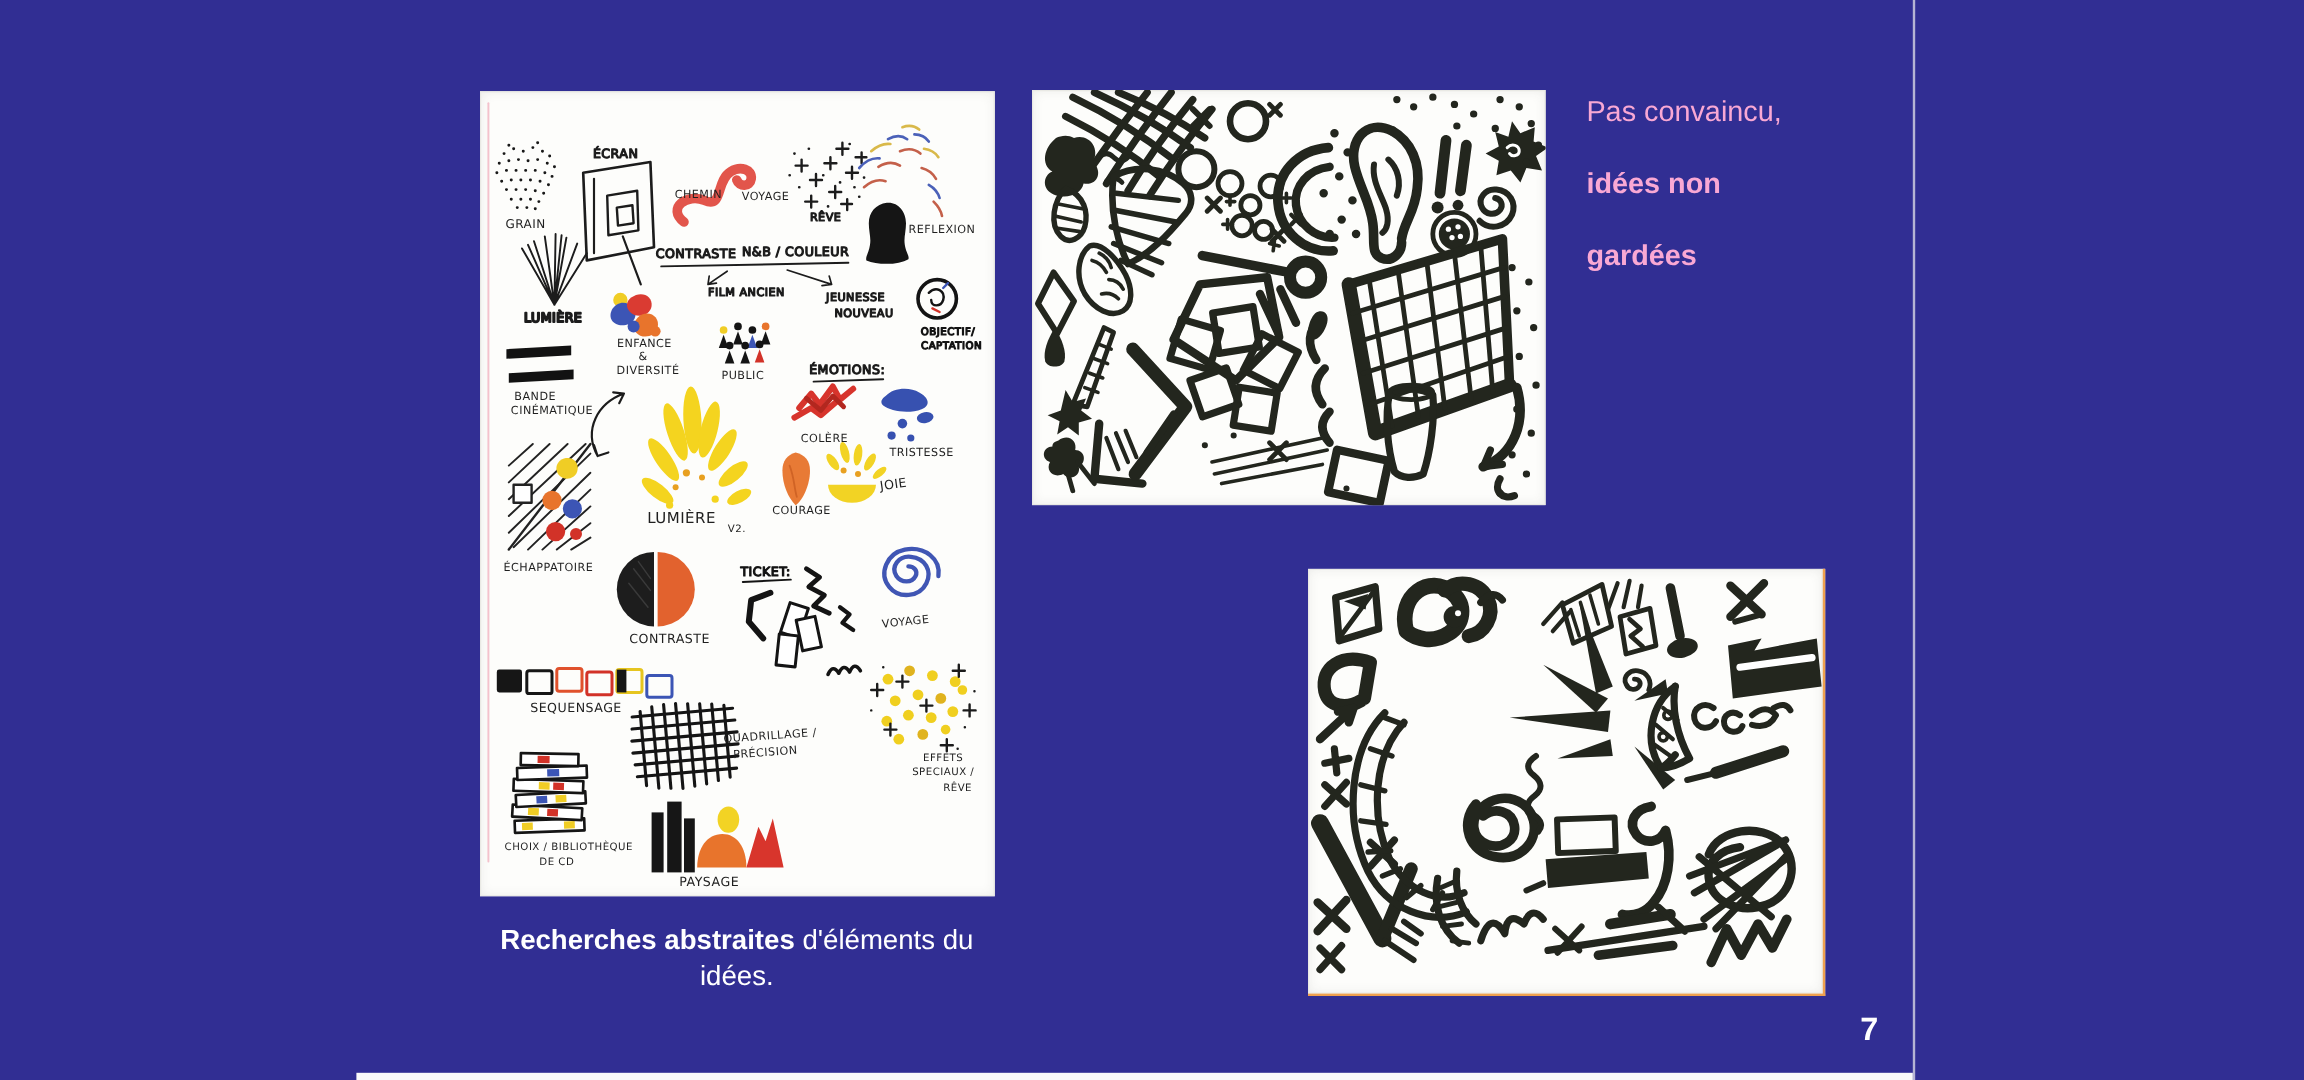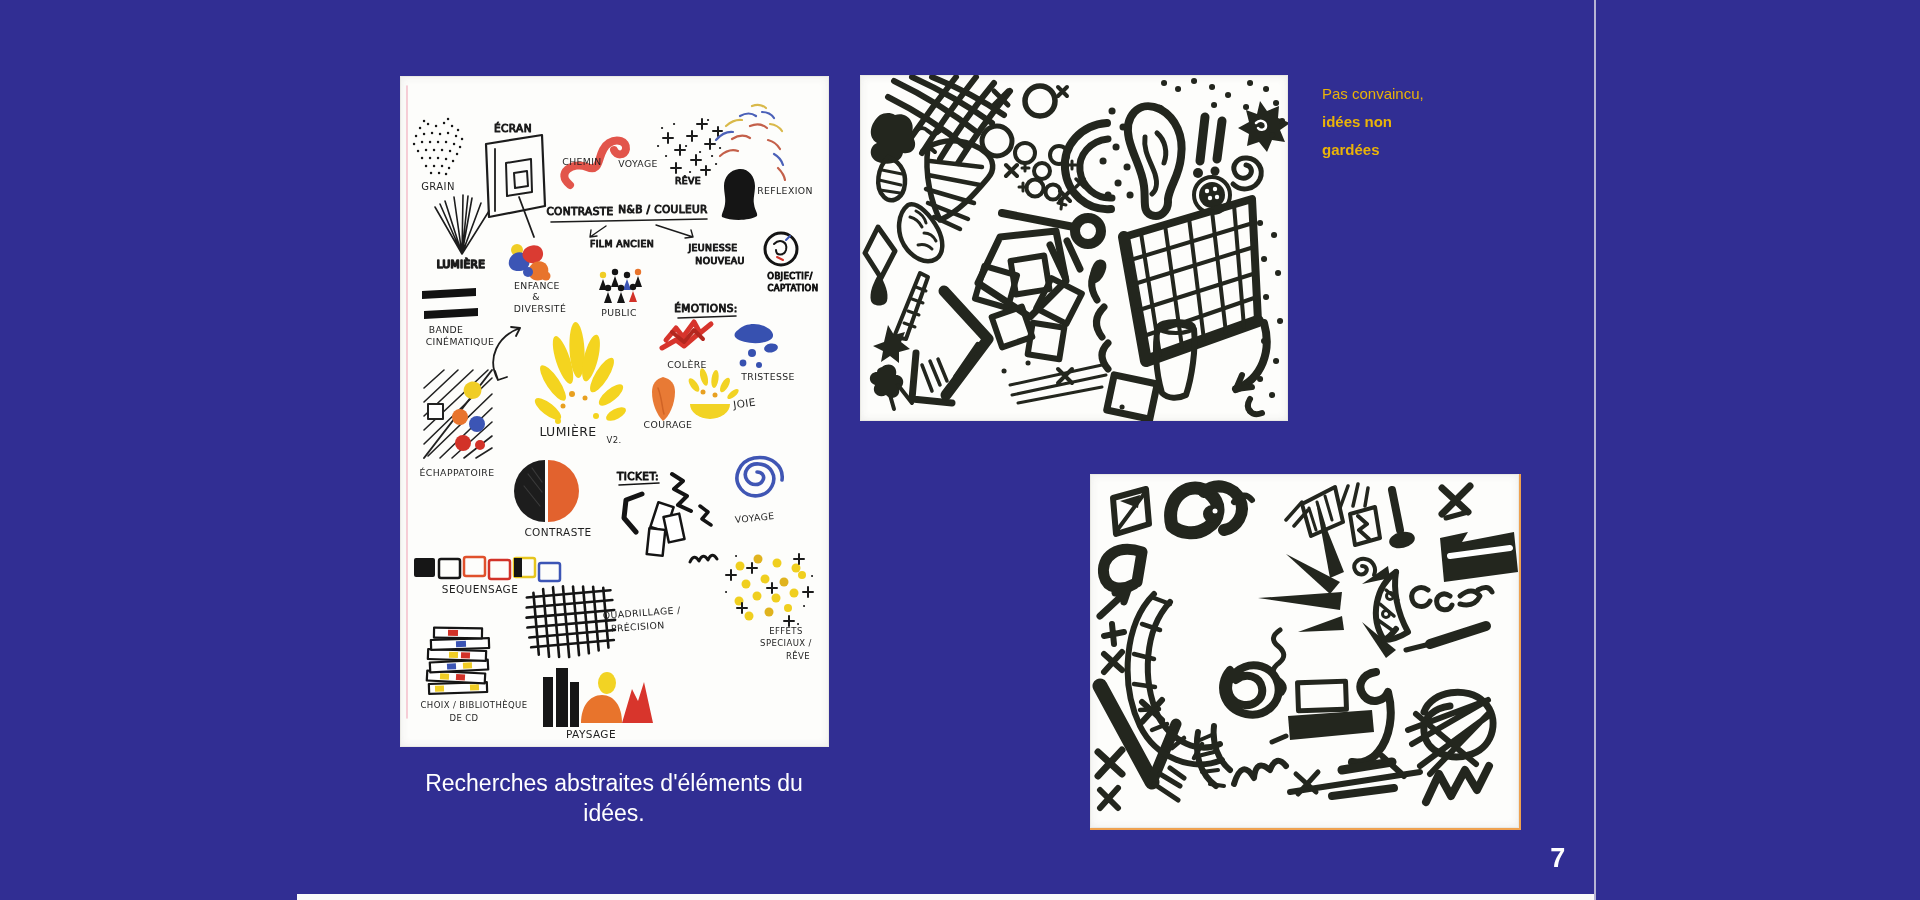--- a/index.html
+++ b/index.html
@@ -12,26 +12,26 @@
   .slide{position:relative;width:1920px;height:900px;background:#312e93;}
   .panel{position:absolute;background:#fdfdfb;box-shadow:inset 0 0 0 1px #e9e9e4, inset 0 0 10px rgba(60,60,60,.10);}
   .sketch-panel{left:400px;top:76px;width:429px;height:671px;}
   .doodle-a{left:860px;top:75px;width:428px;height:346px;}
   .doodle-b{left:1090px;top:474px;width:429px;height:354px;border-right:2px solid #efa14f;border-bottom:2px solid #efa14f;}
   .panel svg{display:block;width:100%;height:100%;}
   .caption{
     position:absolute;left:389px;top:768px;width:450px;
     color:#ffffff;font-size:23px;line-height:30px;text-align:center;
   }
-  .caption .b{font-weight:400;text-align:right;}
+  .caption .b{font-weight:700;text-align:right;}
   .note{
     position:absolute;left:1322px;top:80px;width:210px;
-    color:#eab308;font-size:15px;line-height:28px;
+    color:#f9a8d4;font-size:24px;line-height:28px;
   }
-  .note .b{font-weight:700;}
+  .note .b{font-weight:700;margin-top:32px;}
   .page-number{
     position:absolute;left:1528px;top:843px;width:60px;text-align:center;
     color:#ffffff;font-size:27px;font-weight:700;letter-spacing:.5px;
   }
   .vline{position:absolute;left:1594px;top:0;width:2px;height:900px;background:#b6b4d4;}
   .bottom-strip{position:absolute;left:297px;top:894px;width:1297px;height:6px;background:#fafafa;}
   
   text.hl{font-family:"DejaVu Sans",sans-serif;fill:#1f1f1f;text-anchor:middle;letter-spacing:.4px;font-size:10px;}
   text.s8{font-size:8.5px;} text.s9{font-size:9.3px;} text.s10{font-size:10.5px;} text.s12{font-size:12.5px;}
 </style>

